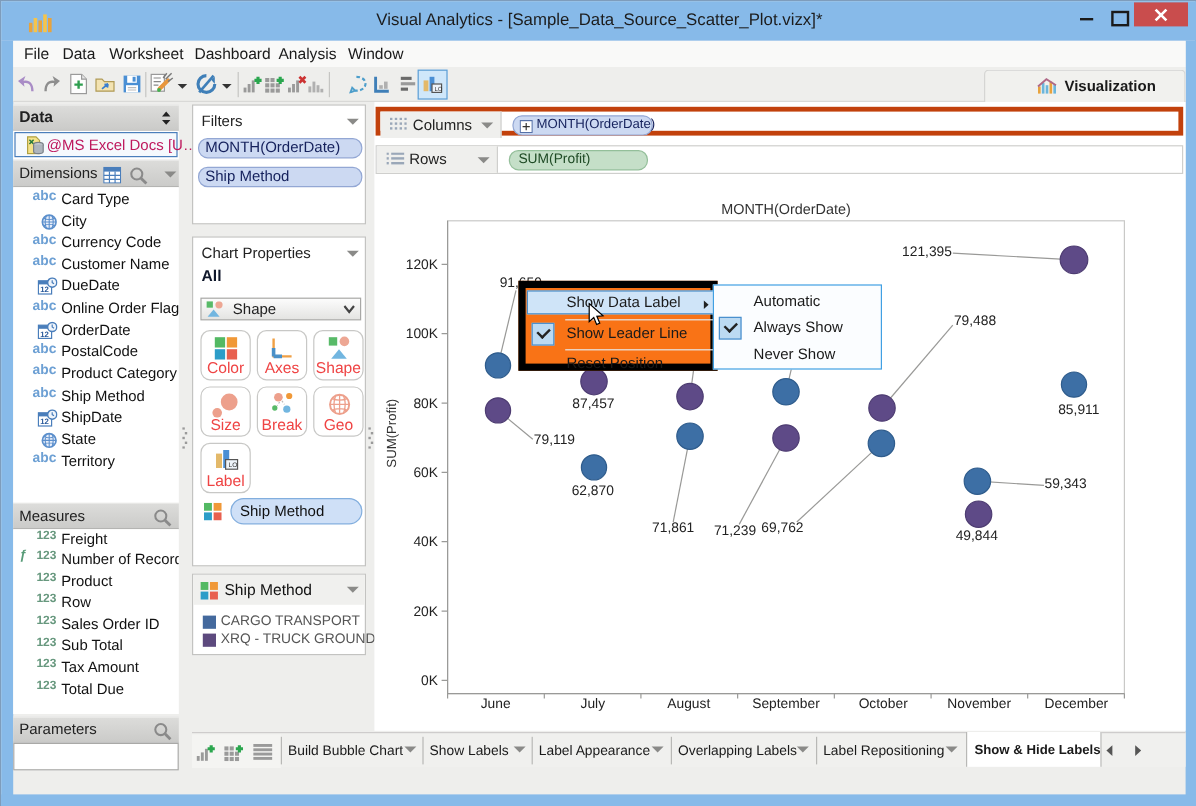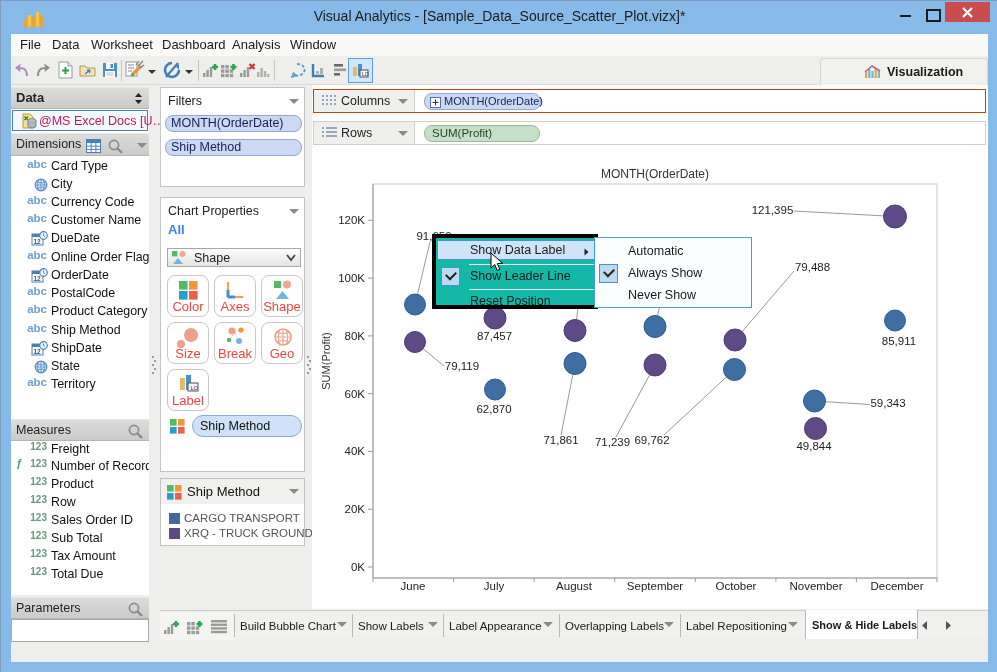--- a/index.html
+++ b/index.html
@@ -28,22 +28,22 @@
   .abc{color:#6da0d4;font-size:11.5px;font-weight:bold;letter-spacing:0px;}
   .n123{color:#67987e;font-size:10px;font-weight:bold;}
   
   .box{position:absolute;background:#fff;border:1px solid #c3c3c1;box-sizing:border-box;}
   .caret{position:absolute;width:0;height:0;border-left:5px solid transparent;border-right:5px solid transparent;border-top:5px solid #8a8a88;}
   .pill{position:absolute;height:17px;border-radius:8px;background:#ccd9f2;border:1px solid #93a7d4;box-sizing:border-box;font-size:12.5px;color:#15215c;line-height:15px;}
   
   .pbtn{position:absolute;width:42px;height:42px;background:#fff;border:1px solid #c8c8c6;border-radius:8px;box-sizing:border-box;}
   .pbtn .cap{position:absolute;left:0;right:0;bottom:2px;text-align:center;font-size:13px;color:#ef4444;}
   
-  #ctx{left:431px;top:233px;width:166px;height:75px;background:#14b8a6;border:4px solid #000000;box-sizing:border-box;}
-  #ctxsub{left:593px;top:236px;width:158px;height:71px;background:#fbfdff;border:1px solid #41a0e3;box-sizing:border-box;}
+  #ctx{left:431px;top:233px;width:166px;height:75px;background:#f97316;border:6px solid #000000;box-sizing:border-box;}
+  #ctxsub{left:593px;top:236px;width:141px;height:71px;background:#fbfdff;border:1px solid #41a0e3;box-sizing:border-box;}
   .mi{position:absolute;font-size:12.5px;color:#1a1a1a;}
   .chk{position:absolute;width:19px;height:19px;background:#bcdaf2;border:1px solid #4a90ce;box-sizing:border-box;}
   .chk:after{content:"";position:absolute;left:4px;top:3px;width:8px;height:5px;border-left:2px solid #222;border-bottom:2px solid #222;transform:rotate(-45deg);}
   
   #tabbar{left:159px;top:609px;width:828px;height:29px;background:#f0f0ee;border-top:1px solid #cecccc;box-sizing:border-box;}
   .tab{position:absolute;top:2px;height:26px;font-size:11.5px;color:#1a1a1a;line-height:26px;}
   .tabdiv{position:absolute;top:3px;width:1px;height:23px;background:#b8b8b6;}
   .tcaret{position:absolute;top:11px;width:0;height:0;border-left:5px solid transparent;border-right:5px solid transparent;border-top:5px solid #8a8a88;}
 </style>
 </head>
@@ -369,21 +369,21 @@
     <div class="box" style="left:159px;top:86px;width:145px;height:100px;">
       <div class="abs" style="left:7px;top:6px;font-size:12.5px;color:#222;">Filters</div>
       <div class="caret" style="left:128px;top:11px;"></div>
       <div class="pill" style="left:4px;top:27px;width:137px;"><span style="margin-left:5px;">MONTH(OrderDate)</span></div>
       <div class="pill" style="left:4px;top:51px;width:137px;"><span style="margin-left:5px;">Ship Method</span></div>
     </div>
 
     <div class="box" style="left:159px;top:196px;width:145px;height:275px;">
       <div class="abs" style="left:7px;top:6px;font-size:12.5px;color:#222;">Chart Properties</div>
       <div class="caret" style="left:128px;top:11px;"></div>
-      <div class="abs" style="left:7px;top:24px;font-size:13px;font-weight:bold;color:#3b82f6;">All</div>
+      <div class="abs" style="left:7px;top:24px;font-size:13px;font-weight:bold;color:#0f172a;">All</div>
       <div class="abs" style="left:6px;top:50px;width:134px;height:19px;background:linear-gradient(#fcfcfc,#e4e4e2);border:1px solid #a8a8a6;box-sizing:border-box;">
         <svg class="abs" style="left:4px;top:2px;" width="14" height="14" viewBox="0 0 14 14">
             <rect x="0" y="0" width="5.4" height="5.4" fill="#58ba68"></rect>
             <circle cx="10.5" cy="3" r="3" fill="#eda794"></circle>
             <path d="M1 13 L6 7 L11 13 Z" fill="#72b6e0"></path>
           </svg>
         <span class="abs" style="left:26px;top:2px;font-size:12.5px;color:#222;">Shape</span>
         <svg class="abs" style="left:118px;top:5px;" width="10" height="8" viewBox="0 0 10 8">
             <path d="M1 1 L5 6 L9 1" stroke="#444" stroke-width="1.8" fill="none"></path>
           </svg>
@@ -475,21 +475,21 @@
       <g fill="#9a9a9a">
         <rect x="1" y="0" width="2" height="2"></rect>
         <rect x="3" y="4" width="2" height="2"></rect>
         <rect x="1" y="8" width="2" height="2"></rect>
         <rect x="3" y="12" width="2" height="2"></rect>
         <rect x="1" y="16" width="2" height="2"></rect>
       </g>
     </svg>
   <div class="abs" id="chartarea" style="left:311px;top:84px;width:676px;height:524px;background:#fff;">
 
-    <div class="abs" style="left:1px;top:4px;width:673px;height:24px;border:1px solid #c2410c;box-sizing:border-box;padding-left:37px;">
+    <div class="abs" style="left:1px;top:4px;width:673px;height:24px;border:4px solid #c2410c;box-sizing:border-box;padding-left:37px;">
       <div class="abs" style="left:0;top:0;width:100px;height:22px;background:#efefed;border-right:1px solid #cfcfcd;"></div>
       <svg class="abs" style="left:8px;top:5px;" width="14" height="13" viewBox="0 0 14 13">
           <g fill="#9aa7b8">
             <rect x="0" y="0" width="2" height="2"></rect>
             <rect x="4" y="0" width="2" height="2"></rect>
             <rect x="8" y="0" width="2" height="2"></rect>
             <rect x="12" y="0" width="2" height="2"></rect>
             <rect x="0" y="4" width="2" height="2"></rect>
             <rect x="4" y="4" width="2" height="2"></rect>
             <rect x="8" y="4" width="2" height="2"></rect>

